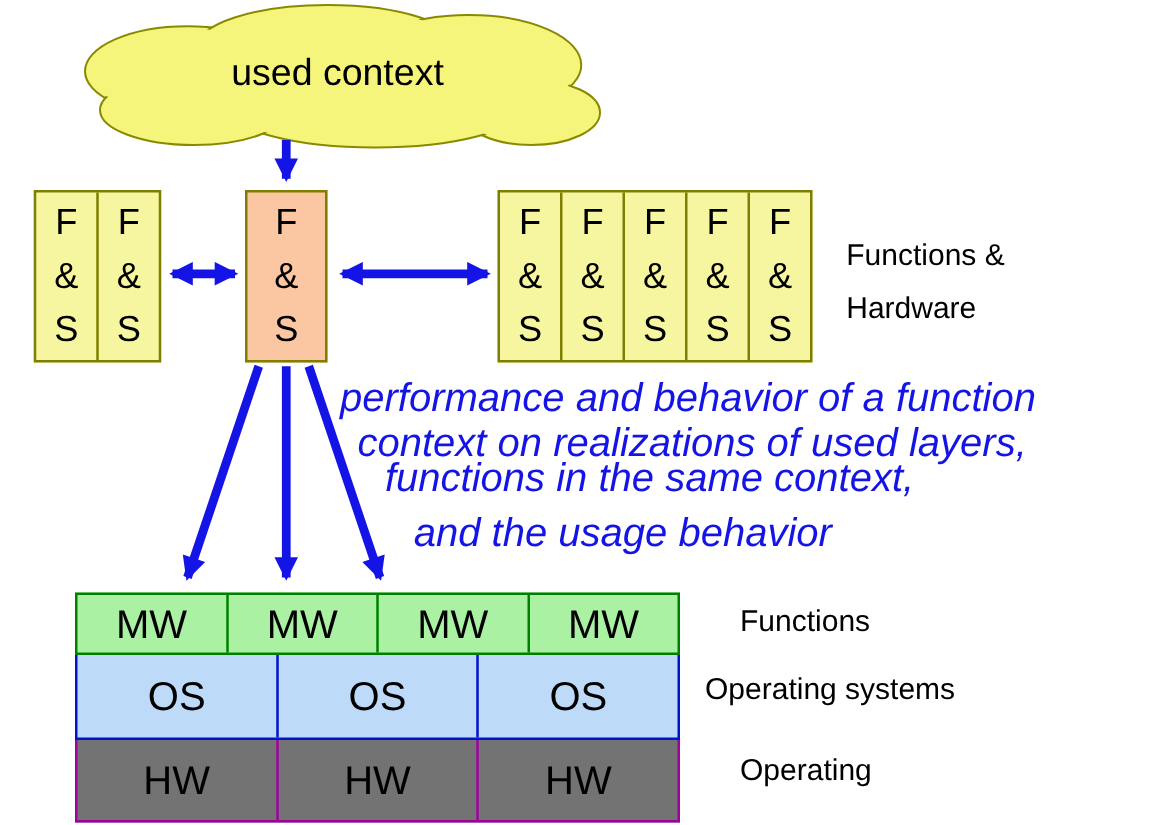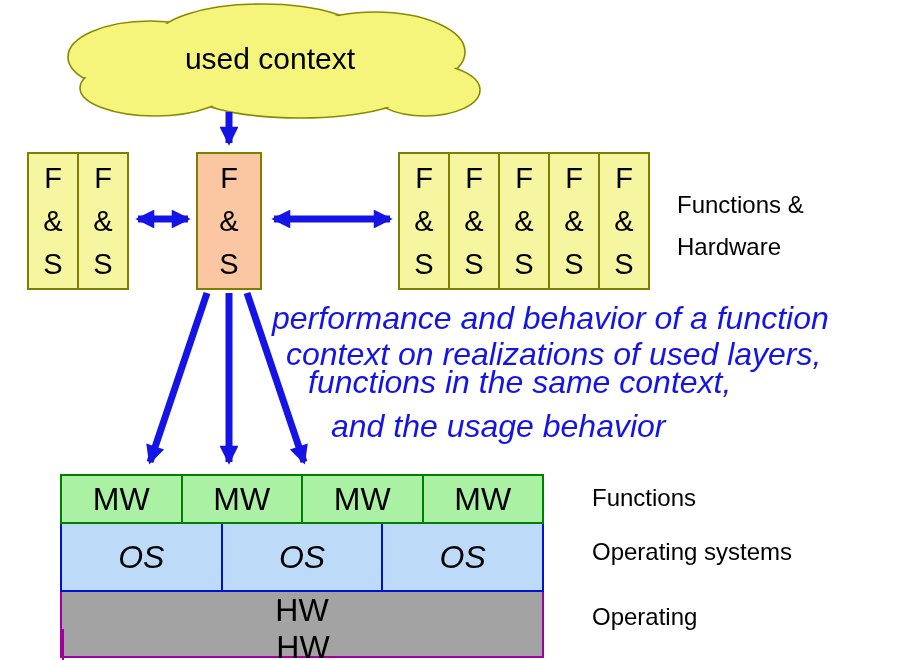--- a/index.html
+++ b/index.html
@@ -47,30 +47,30 @@
   
   .layer-row{
     position:absolute;left:60px;width:484px;display:flex;box-sizing:border-box;
   }
   .layer-cell{
     flex:1;display:flex;align-items:center;justify-content:center;
     font-size:32px;
   }
   .row-mw{top:474px;height:50px;background:#ABF1A3;border:2px solid #008000;z-index:3;}
   .row-mw .layer-cell + .layer-cell{border-left:2px solid #008000;}
-  .row-os{top:522px;height:70px;background:#BDDAF8;border:2px solid #0013CC;z-index:2;font-style:italic;}
+  .row-os{top:522px;height:70px;background:#BDDAF8;border:2px solid #0013CC;z-index:2;}
   .row-os .layer-cell + .layer-cell{border-left:2px solid #0013CC;}
-  .row-hw{top:590px;height:68px;background:#a3a3a3;border:2px solid #A000A0;z-index:1;flex-direction:column;}
+  .row-hw{top:590px;height:68px;background:#737373;border:2px solid #A000A0;z-index:1;}
   .row-hw .layer-cell + .layer-cell{border-left:2px solid #A000A0;}
 
   
   .side-label{position:absolute;font-size:24px;color:#000;white-space:nowrap;}
   .lbl-fs{left:677px;top:184px;line-height:42px;white-space:normal;width:220px;}
   .lbl-mw{left:592px;top:484px;}
-  .lbl-os{left:592px;top:538px;}
+  .lbl-os{left:564px;top:538px;}
   .lbl-hw{left:592px;top:603px;}
 </style>
 </head>
 <body>
 
 <div id="stage">
 
   <svg id="arrow-layer" viewBox="0 0 920 660" xmlns="http://www.w3.org/2000/svg">
     <defs>
       <marker id="mEnd" viewBox="0 0 10 10" refX="8.6" refY="5" markerWidth="3.4" markerHeight="2.7" orient="auto" markerUnits="strokeWidth">

